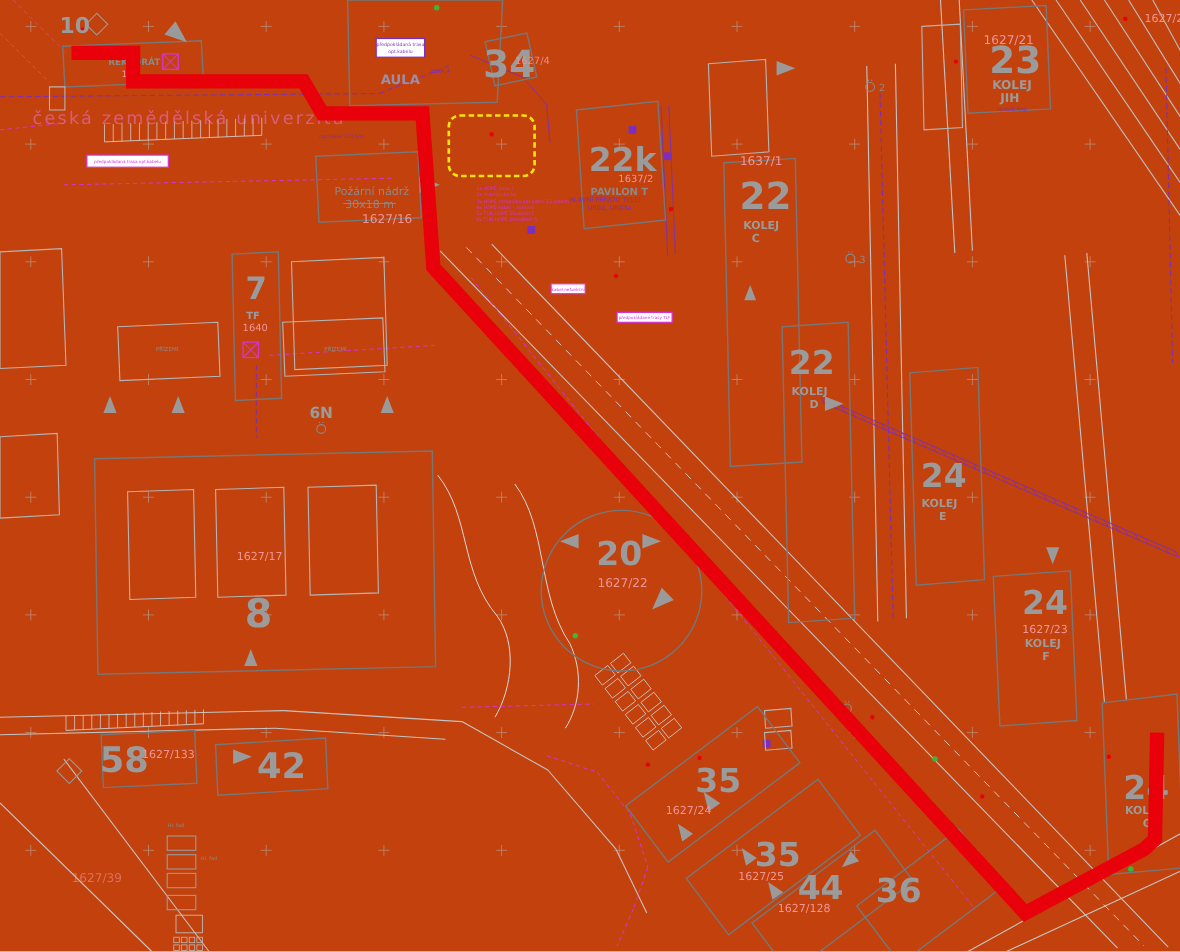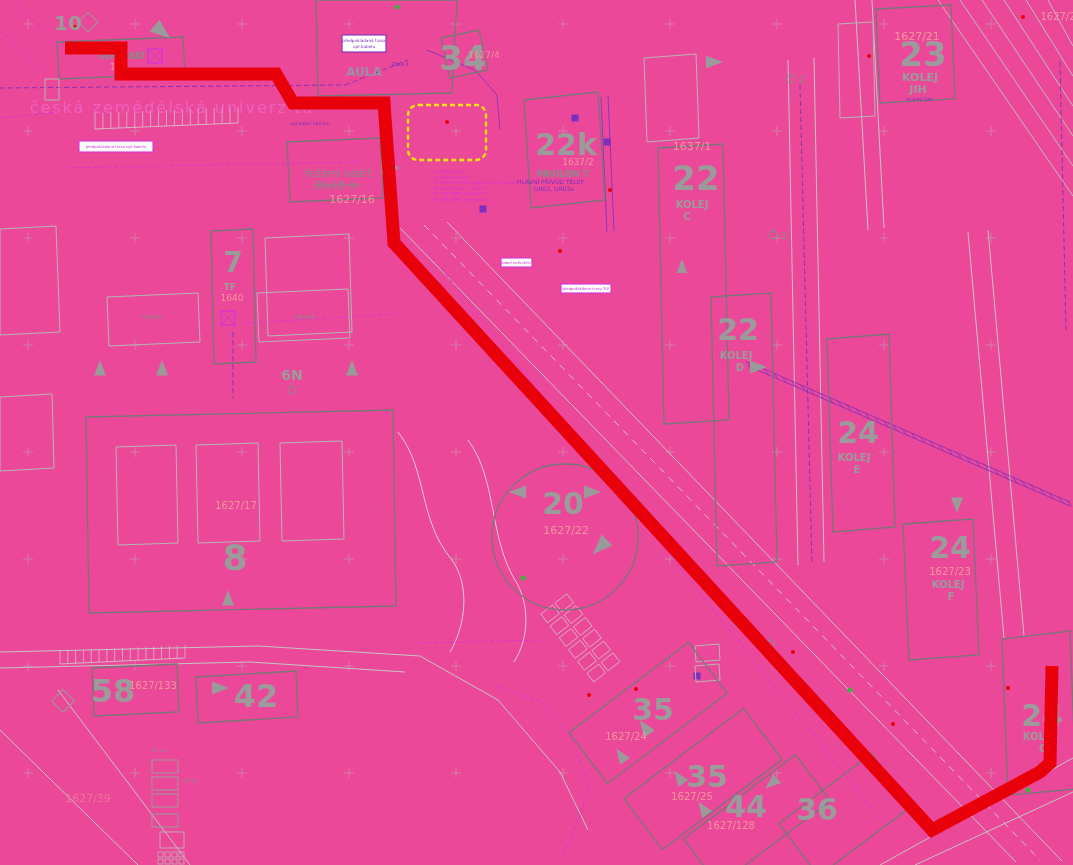--- a/index.html
+++ b/index.html
@@ -1,16 +1,16 @@
 <!DOCTYPE html>
 <html><head>
 <meta charset="utf-8">
 <style>
   html,body{margin:0;padding:0;background:#ffffff;}
-  .canvas{position:relative;width:1073px;height:865px;background:#ec4899;overflow:hidden;
+  .canvas{position:relative;width:1073px;height:865px;background:#c2410c;overflow:hidden;
           font-family:"DejaVu Sans",sans-serif;}
   svg{position:absolute;left:0;top:0;}
   text{font-family:"DejaVu Sans",sans-serif;}
 </style>
 </head>
 <body>
 
 <div class="canvas">
   <svg width="1073" height="865" viewBox="0 0 1073 865">
     <g id="g-cross">

